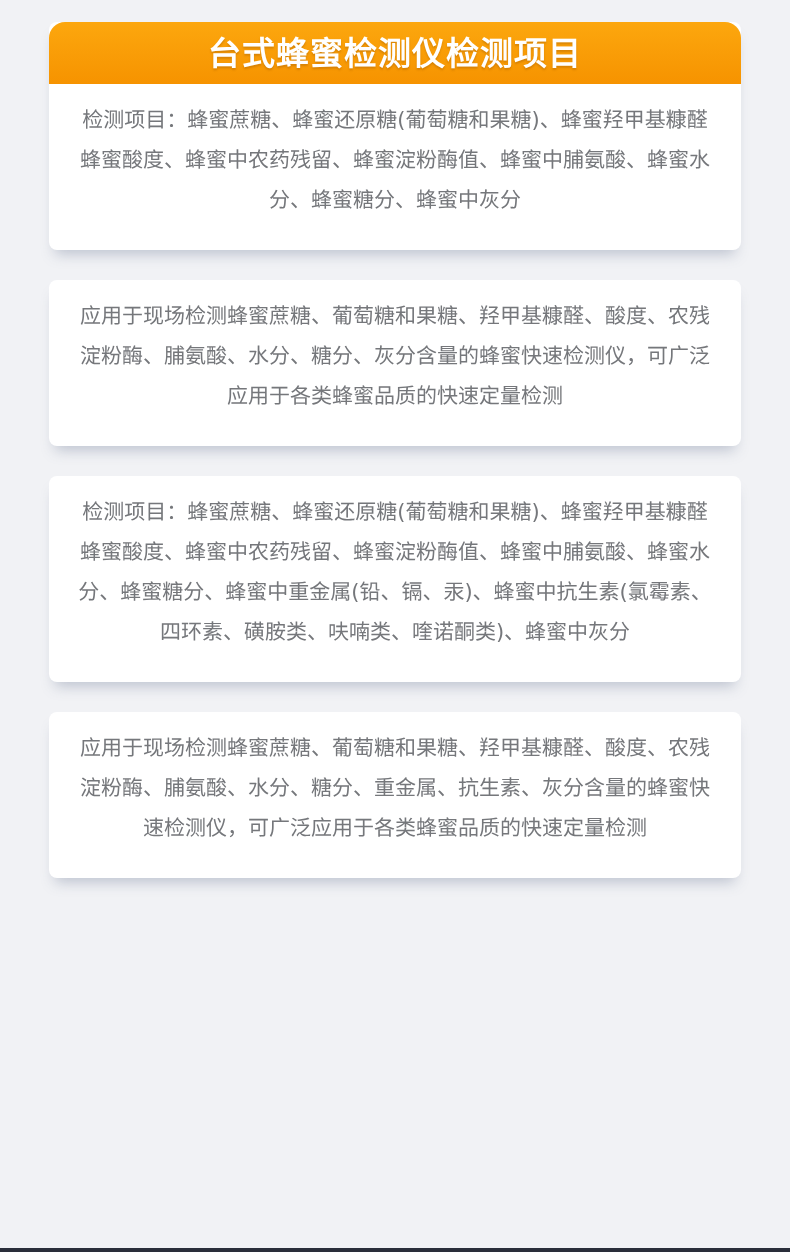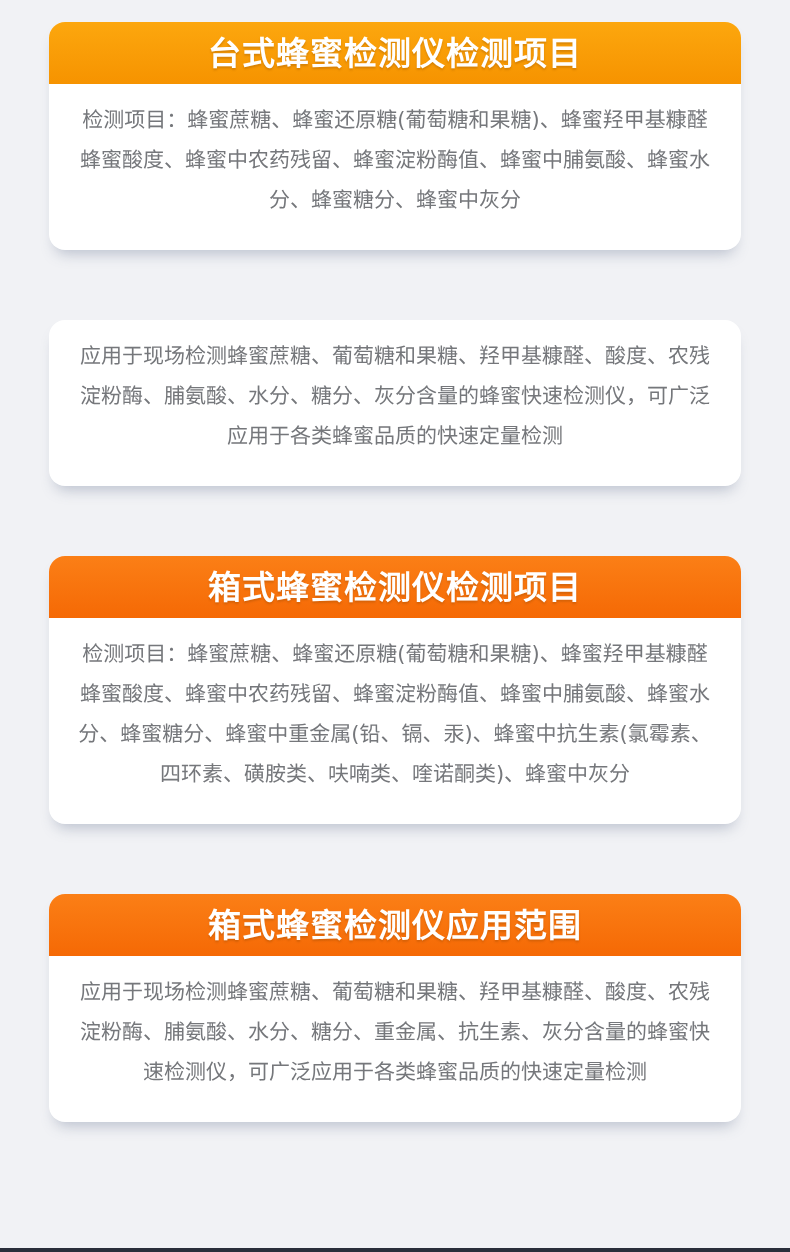--- a/index.html
+++ b/index.html
@@ -18,23 +18,23 @@
 
   .page {
     width: 790px;
     height: 1252px;
     padding-top: 22px;
     position: relative;
   }
 
   .card {
     width: 692px;
-    margin: 0 auto 70px auto;
+    margin: 0 auto 30px auto;
     background: var(--card-bg, #FFFFFF);
-    border-radius: 16px;
+    border-radius: 8px;
     box-shadow: 0 10px 14px -6px rgba(125, 135, 160, 0.45);
   }
 
   .card-header {
     height: 62px;
     border-radius: 16px 16px 0 0;
     display: flex;
     align-items: center;
     justify-content: center;
   }
@@ -99,35 +99,29 @@
 
   <section class="card">
     <div class="card-body">
       <p class="card-text">应用于现场检测蜂蜜蔗糖、葡萄糖和果糖、羟甲基糠醛、酸度、农残
 淀粉酶、脯氨酸、水分、糖分、灰分含量的蜂蜜快速检测仪，可广泛
 应用于各类蜂蜜品质的快速定量检测</p>
     </div>
   </section>
 
   <section class="card">
-    <header class="card-header deep">
-      <h2 class="card-title">箱式蜂蜜检测仪检测项目</h2>
-    </header>
     <div class="card-body">
       <p class="card-text">检测项目：蜂蜜蔗糖、蜂蜜还原糖(葡萄糖和果糖)、蜂蜜羟甲基糠醛
 蜂蜜酸度、蜂蜜中农药残留、蜂蜜淀粉酶值、蜂蜜中脯氨酸、蜂蜜水
 分、蜂蜜糖分、蜂蜜中重金属(铅、镉、汞)、蜂蜜中抗生素(氯霉素、
 四环素、磺胺类、呋喃类、喹诺酮类)、蜂蜜中灰分</p>
     </div>
   </section>
 
   <section class="card">
-    <header class="card-header deep">
-      <h2 class="card-title">箱式蜂蜜检测仪应用范围</h2>
-    </header>
     <div class="card-body">
       <p class="card-text">应用于现场检测蜂蜜蔗糖、葡萄糖和果糖、羟甲基糠醛、酸度、农残
 淀粉酶、脯氨酸、水分、糖分、重金属、抗生素、灰分含量的蜂蜜快
 速检测仪，可广泛应用于各类蜂蜜品质的快速定量检测</p>
     </div>
   </section>
 
   <div class="bottom-bar"></div>
 
 </div>

